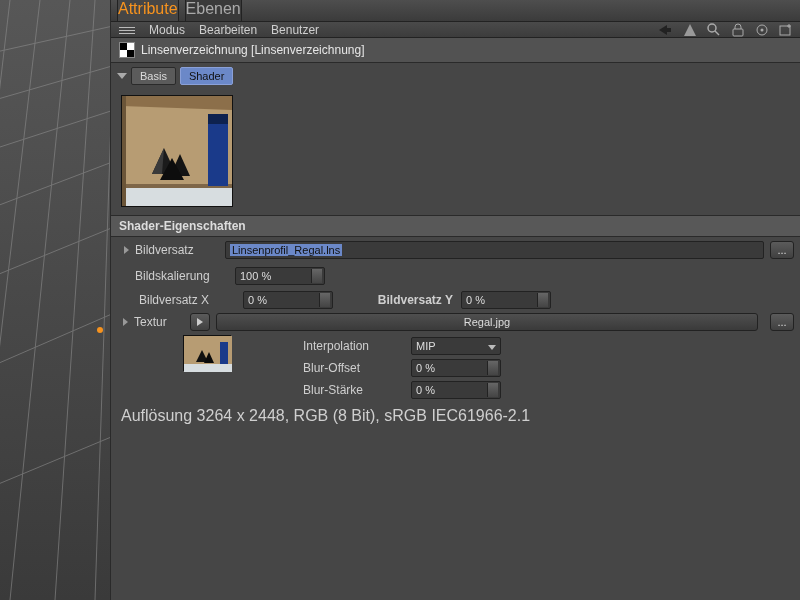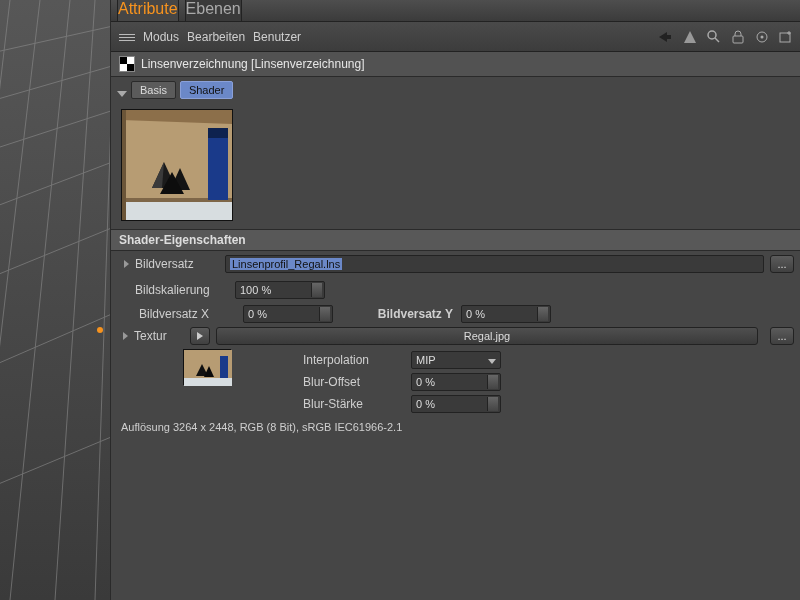--- a/index.html
+++ b/index.html
@@ -23,42 +23,42 @@
     display:flex; align-items:flex-end; gap:6px; padding:2px 6px 0 6px;
     background: linear-gradient(#4e4e4e,#3b3b3b); height:22px; border-bottom:1px solid #222;
   }
   .tab {
     padding:2px 0 3px; font-size:16px; color:#aaa; border-radius:2px 2px 0 0;
     background:#3a3a3a; border:1px solid #222; border-bottom:none;
   }
   .tab.active { color:#f7931e; background:#464646; }
 
   .menubar {
-    display:flex; align-items:center; gap:8px; padding:4px 8px; height:30px;
+    display:flex; align-items:center; gap:14px; padding:4px 8px; height:16px;
     background:linear-gradient(#4a4a4a,#3c3c3c); border-bottom:1px solid #222; position:relative;
   }
   .menu-icon { width:16px; display:flex; flex-direction:column; gap:2px; padding-top:2px;}
   .menu-icon span{ height:1px; background:#bbb; }
   .menu-item { color:#cfcfcf; font-size:12px; }
   .menubar .right { position:absolute; right:6px; display:flex; gap:8px; align-items:center; color:#bbb; }
   .iconbtn { width:16px; height:16px; display:flex; align-items:center; justify-content:center; color:#bbb; }
 
   .titlebar {
     display:flex; align-items:center; gap:6px; padding:4px 8px; background:#525252; border-bottom:1px solid #2a2a2a;
     color:#e6e6e6;
   }
   .obj-icon {
     width:16px; height:16px; background:#fff; color:#000; font-weight:bold; font-size:11px;
     display:flex; align-items:center; justify-content:center; border:1px solid #888;
     background:
       conic-gradient(#fff 0 25%, #000 0 50%, #fff 0 75%, #000 0);
   }
 
   .tabrow2 {
-    display:flex; align-items:flex-end; gap:4px; padding:4px 8px 6px;
+    display:flex; align-items:center; gap:4px; padding:4px 8px 6px;
   }
   .disclose { width:0;height:0;border-top:5px solid transparent;border-bottom:5px solid transparent;border-left:6px solid #aaa; transform:rotate(90deg); margin-right:2px;}
   .smalltab { padding:2px 8px; background:#5b5b5b; border:1px solid #2a2a2a; color:#ddd; font-size:11px; border-radius:2px; }
   .smalltab.active { background:#6b88c8; color:#111; border-color:#8aa0d8; }
 
   .thumb-row { padding:4px 10px 8px; }
   .thumb-large {
     width:112px; height:112px; border:1px solid #111; background:#7a6a52;
     position:relative; overflow:hidden;
   }
@@ -86,21 +86,21 @@
   .double-row { display:grid; grid-template-columns:18px 100px 90px 120px 90px; gap:4px; align-items:center; padding:2px 6px; }
 
   .textur-row { display:flex; align-items:center; gap:6px; padding:2px 6px; }
   .textur-row .arrow-r{ margin-left:6px; }
   .playbtn { width:20px; height:18px; border:1px solid #222; border-radius:3px; background:linear-gradient(#5b5b5b,#404040); display:flex; align-items:center; justify-content:center;}
   .playbtn .tri{ width:0;height:0;border-top:4px solid transparent;border-bottom:4px solid transparent;border-left:6px solid #ccc;}
   .namefield { flex:1; height:18px; border:1px solid #222; border-radius:3px; background:linear-gradient(#4f4f4f,#3a3a3a); display:flex; align-items:center; justify-content:center; color:#ddd; font-size:11px;}
   .dropdown { position:relative; }
   .dropdown::after{ content:""; position:absolute; right:4px; top:7px; width:0;height:0;border-left:4px solid transparent;border-right:4px solid transparent;border-top:5px solid #bbb;}
 
-  .info { padding:6px 10px; color:#cfcfcf; font-size:11px; }
+  .info { padding:6px 10px; color:#cfcfcf; font-size:16px; }
 
   
   .shelf-bg { position:absolute; inset:0; }
 </style>
 </head>
 <body>
 
 <div class="viewport">
   <svg width="200" height="600" viewBox="0 0 200 600">
     <g stroke="#8d8d8d" stroke-width="1" opacity="0.6">

